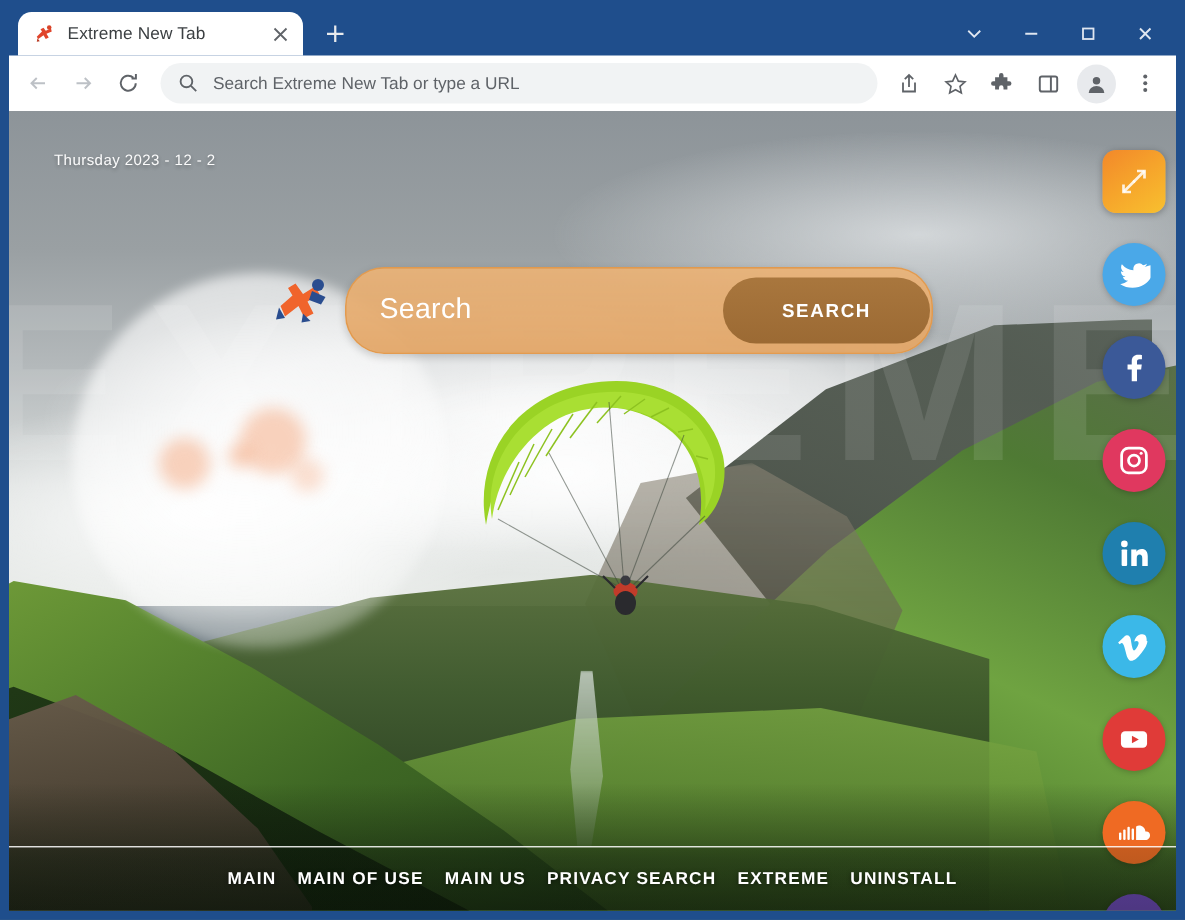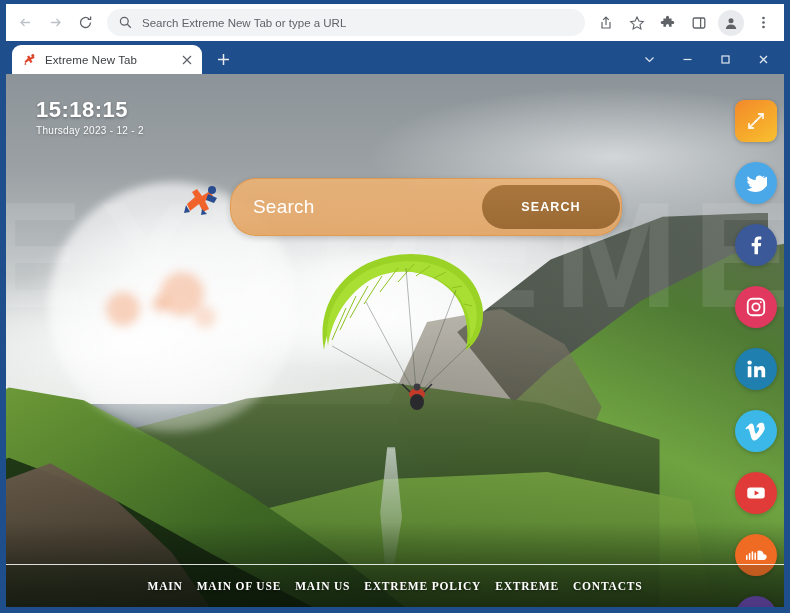--- a/index.html
+++ b/index.html
@@ -294,102 +294,34 @@
   #footer-line {
     position: absolute; left: 0; right: 0; bottom: 42px;
     height: 1px; background: rgba(255,255,255,.85);
   }
   #footer-nav {
     position: absolute; left: 0; right: 0; bottom: 0;
     height: 42px;
     display: flex; align-items: center; justify-content: center;
     gap: 14px;
     background: linear-gradient(180deg, rgba(16,30,14,.18), rgba(12,24,10,.30));
-    font-family: Liberation Serif, serif;
   }
   .footer-link {
     color: #ffffff;
     font-size: 11.5px; font-weight: 700;
     letter-spacing: .8px;
     text-shadow: 0 1px 3px rgba(0,0,0,.55);
     white-space: nowrap;
   }
 </style>
 </head>
 <body>
 
 <div id="window">
 
-  <div id="toolbar">
-    <div class="tbtn disabled">
-      <svg width="17" height="17" viewBox="0 0 17 17">
-          <path d="M13 8.5 H4 M7.5 5 L4 8.5 L7.5 12" stroke="currentColor" stroke-width="1.3" fill="none"></path>
-        </svg>
-    </div>
-    <div class="tbtn disabled">
-      <svg width="17" height="17" viewBox="0 0 17 17">
-          <path d="M4 8.5 H13 M9.5 5 L13 8.5 L9.5 12" stroke="currentColor" stroke-width="1.3" fill="none"></path>
-        </svg>
-    </div>
-    <div class="tbtn">
-      <svg width="17" height="17" viewBox="0 0 17 17">
-        <path d="M13.5 8.5 a5 5 0 1 1 -1.6 -3.7" stroke="currentColor" stroke-width="1.3" fill="none"></path>
-        <path d="M13.6 2.4 V5.3 H10.7" stroke="currentColor" stroke-width="1.3" fill="none"></path>
-      </svg>
-    </div>
-
-    <div id="omnibox">
-      <span id="omnibox-icon">
-        <svg width="13" height="13" viewBox="0 0 13 13">
-            <circle cx="5.3" cy="5.3" r="3.9" stroke="currentColor" stroke-width="1.25" fill="none"></circle>
-            <path d="M8.3 8.3 L11.8 11.8" stroke="currentColor" stroke-width="1.25" fill="none"></path>
-          </svg>
-      </span>
-      <span id="omnibox-text">Search Extreme New Tab or type a URL</span>
-    </div>
-
-    <div id="toolbar-right">
-      <div class="tbtn">
-        <svg width="16" height="16" viewBox="0 0 16 16">
-          <path d="M4 7 V13 H12 V7" stroke="currentColor" stroke-width="1.2" fill="none"></path>
-          <path d="M8 10 V2 M5.2 4.8 L8 2 L10.8 4.8" stroke="currentColor" stroke-width="1.2" fill="none"></path>
-        </svg>
-      </div>
-      <div class="tbtn">
-        <svg width="16" height="16" viewBox="0 0 16 16">
-            <path d="M8 2 L9.9 6.1 L14.3 6.6 L11 9.6 L11.9 14 L8 11.8 L4.1 14 L5 9.6 L1.7 6.6 L6.1 6.1 Z" stroke="currentColor" stroke-width="1.1" fill="none"></path>
-          </svg>
-      </div>
-      <div class="tbtn">
-        <svg width="16" height="16" viewBox="0 0 16 16">
-            <path d="M6 2.2 a1.5 1.5 0 0 1 3 0 v1.3 h2.6 v2.6 h1.2 a1.5 1.5 0 0 1 0 3 h-1.2 v2.6 H9 v-1.3 a1.5 1.5 0 0 0 -3 0 v1.3 H3.4 V9.1 H2.2 a1.5 1.5 0 0 1 0 -3 h1.2 V3.5 H6 Z" fill="currentColor"></path>
-          </svg>
-      </div>
-      <div class="tbtn">
-        <svg width="16" height="16" viewBox="0 0 16 16">
-            <rect x="2.2" y="3" width="11.6" height="10" rx="1.4" stroke="currentColor" stroke-width="1.3" fill="none"></rect>
-            <path d="M9.6 3 V13" stroke="currentColor" stroke-width="1.3"></path>
-          </svg>
-      </div>
-      <div id="avatar-btn">
-        <svg width="14" height="14" viewBox="0 0 14 14">
-            <circle cx="7" cy="4.8" r="2.5" fill="currentColor"></circle>
-            <path d="M1.8 13 a5.2 4.6 0 0 1 10.4 0 Z" fill="currentColor"></path>
-          </svg>
-      </div>
-      <div class="tbtn">
-        <svg width="15" height="15" viewBox="0 0 15 15">
-            <circle cx="7.5" cy="3" r="1.35" fill="currentColor"></circle>
-            <circle cx="7.5" cy="7.5" r="1.35" fill="currentColor"></circle>
-            <circle cx="7.5" cy="12" r="1.35" fill="currentColor"></circle>
-          </svg>
-      </div>
-    </div>
-  </div>
-
   <div id="tabstrip">
 
     <div id="tab">
       <span id="tab-favicon">
         <svg width="15" height="15" viewBox="0 0 15 15">
           <path d="M2.5 9.5 L6 6 L5 4.5 L7 3.5 L8.5 5.5 L12 4 L12.5 6 L9 7.5 L10.5 10 L8.5 11 L7 8.5 L3.5 11 Z" fill="#e0452c"></path>
           <circle cx="10.8" cy="3.4" r="1.5" fill="#d94429"></circle>
           <path d="M3 10.5 L4.5 12.5 L2.5 12.8 Z" fill="#b8371f"></path>
         </svg>
       </span>
@@ -419,20 +351,87 @@
           </svg>
       </div>
       <div class="wbtn">
         <svg width="11" height="11" viewBox="0 0 11 11">
             <rect x="2" y="2" width="7" height="7" stroke="currentColor" stroke-width="1.2" fill="none"></rect>
           </svg>
       </div>
       <div class="wbtn">
         <svg width="11" height="11" viewBox="0 0 11 11">
             <path d="M2 2 L9 9 M9 2 L2 9" stroke="currentColor" stroke-width="1.3" fill="none"></path>
+          </svg>
+      </div>
+    </div>
+  </div>
+
+  <div id="toolbar">
+    <div class="tbtn disabled">
+      <svg width="17" height="17" viewBox="0 0 17 17">
+          <path d="M13 8.5 H4 M7.5 5 L4 8.5 L7.5 12" stroke="currentColor" stroke-width="1.3" fill="none"></path>
+        </svg>
+    </div>
+    <div class="tbtn disabled">
+      <svg width="17" height="17" viewBox="0 0 17 17">
+          <path d="M4 8.5 H13 M9.5 5 L13 8.5 L9.5 12" stroke="currentColor" stroke-width="1.3" fill="none"></path>
+        </svg>
+    </div>
+    <div class="tbtn">
+      <svg width="17" height="17" viewBox="0 0 17 17">
+        <path d="M13.5 8.5 a5 5 0 1 1 -1.6 -3.7" stroke="currentColor" stroke-width="1.3" fill="none"></path>
+        <path d="M13.6 2.4 V5.3 H10.7" stroke="currentColor" stroke-width="1.3" fill="none"></path>
+      </svg>
+    </div>
+
+    <div id="omnibox">
+      <span id="omnibox-icon">
+        <svg width="13" height="13" viewBox="0 0 13 13">
+            <circle cx="5.3" cy="5.3" r="3.9" stroke="currentColor" stroke-width="1.25" fill="none"></circle>
+            <path d="M8.3 8.3 L11.8 11.8" stroke="currentColor" stroke-width="1.25" fill="none"></path>
+          </svg>
+      </span>
+      <span id="omnibox-text">Search Extreme New Tab or type a URL</span>
+    </div>
+
+    <div id="toolbar-right">
+      <div class="tbtn">
+        <svg width="16" height="16" viewBox="0 0 16 16">
+          <path d="M4 7 V13 H12 V7" stroke="currentColor" stroke-width="1.2" fill="none"></path>
+          <path d="M8 10 V2 M5.2 4.8 L8 2 L10.8 4.8" stroke="currentColor" stroke-width="1.2" fill="none"></path>
+        </svg>
+      </div>
+      <div class="tbtn">
+        <svg width="16" height="16" viewBox="0 0 16 16">
+            <path d="M8 2 L9.9 6.1 L14.3 6.6 L11 9.6 L11.9 14 L8 11.8 L4.1 14 L5 9.6 L1.7 6.6 L6.1 6.1 Z" stroke="currentColor" stroke-width="1.1" fill="none"></path>
+          </svg>
+      </div>
+      <div class="tbtn">
+        <svg width="16" height="16" viewBox="0 0 16 16">
+            <path d="M6 2.2 a1.5 1.5 0 0 1 3 0 v1.3 h2.6 v2.6 h1.2 a1.5 1.5 0 0 1 0 3 h-1.2 v2.6 H9 v-1.3 a1.5 1.5 0 0 0 -3 0 v1.3 H3.4 V9.1 H2.2 a1.5 1.5 0 0 1 0 -3 h1.2 V3.5 H6 Z" fill="currentColor"></path>
+          </svg>
+      </div>
+      <div class="tbtn">
+        <svg width="16" height="16" viewBox="0 0 16 16">
+            <rect x="2.2" y="3" width="11.6" height="10" rx="1.4" stroke="currentColor" stroke-width="1.3" fill="none"></rect>
+            <path d="M9.6 3 V13" stroke="currentColor" stroke-width="1.3"></path>
+          </svg>
+      </div>
+      <div id="avatar-btn">
+        <svg width="14" height="14" viewBox="0 0 14 14">
+            <circle cx="7" cy="4.8" r="2.5" fill="currentColor"></circle>
+            <path d="M1.8 13 a5.2 4.6 0 0 1 10.4 0 Z" fill="currentColor"></path>
+          </svg>
+      </div>
+      <div class="tbtn">
+        <svg width="15" height="15" viewBox="0 0 15 15">
+            <circle cx="7.5" cy="3" r="1.35" fill="currentColor"></circle>
+            <circle cx="7.5" cy="7.5" r="1.35" fill="currentColor"></circle>
+            <circle cx="7.5" cy="12" r="1.35" fill="currentColor"></circle>
           </svg>
       </div>
     </div>
   </div>
 
   <div id="page">
 
     <div id="scene">
       <div class="sky"></div>
       <div class="cloudband"></div>
@@ -478,21 +477,20 @@
             <path d="M164 102 L114 150"></path>
         </g>
         <ellipse cx="111" cy="152" rx="8" ry="6" fill="#c23b2a"></ellipse>
         <ellipse cx="111" cy="160" rx="7" ry="8" fill="#2a2a2e"></ellipse>
         <circle cx="111" cy="145" r="3.4" fill="#3a3a40"></circle>
         <path d="M104 150 L96 142 M118 150 L126 142" stroke="#2a2a2e" stroke-width="1.4"></path>
       </svg>
     </div>
 
     <div id="clock">
-      <div id="clock-time">15:18:15</div>
       <div id="clock-date">Thursday 2023 - 12 - 2</div>
     </div>
 
     <div id="brand-logo">
       <svg width="40" height="34" viewBox="0 0 40 34">
         <path d="M4 22 L12 15 L9 10 L14 7 L19 14 L27 9 L30 14 L22 19 L26 27 L20 30 L16 22 L7 29 Z" fill="#f0642c"></path>
         <circle cx="29" cy="8" r="4" fill="#2a4d8f"></circle>
         <path d="M25 12 L34 16 L31 21 L23 18 Z" fill="#2a4d8f"></path>
         <path d="M3 23 L7 30 L1 31 Z" fill="#2a4d8f"></path>
         <path d="M19 27 L24 32 L18 33 Z" fill="#2a4d8f"></path>
@@ -571,19 +569,19 @@
           <path d="M11 7.5v4M15.5 7.5v4" stroke-width="2"></path>
         </svg>
       </div>
     </div>
 
     <div id="footer-line"></div>
     <div id="footer-nav">
       <span class="footer-link">MAIN</span>
       <span class="footer-link">MAIN OF USE</span>
       <span class="footer-link">MAIN US</span>
-      <span class="footer-link">EXTREME POLICY</span>
+      <span class="footer-link">PRIVACY SEARCH</span>
       <span class="footer-link">EXTREME</span>
-      <span class="footer-link">CONTACTS</span>
+      <span class="footer-link">UNINSTALL</span>
     </div>
 
   </div>
 </div>
 
 </body></html>

